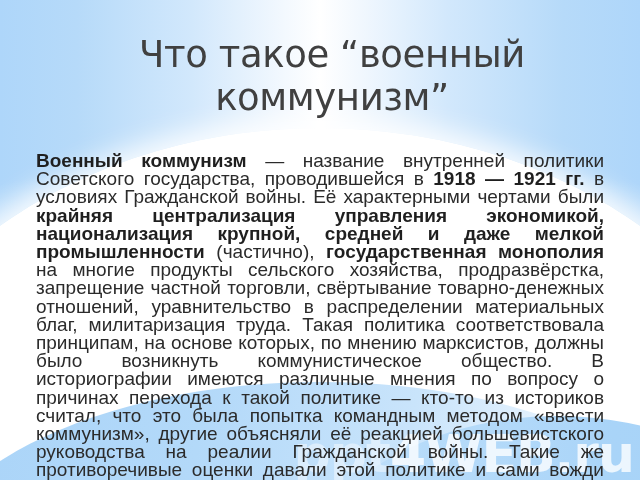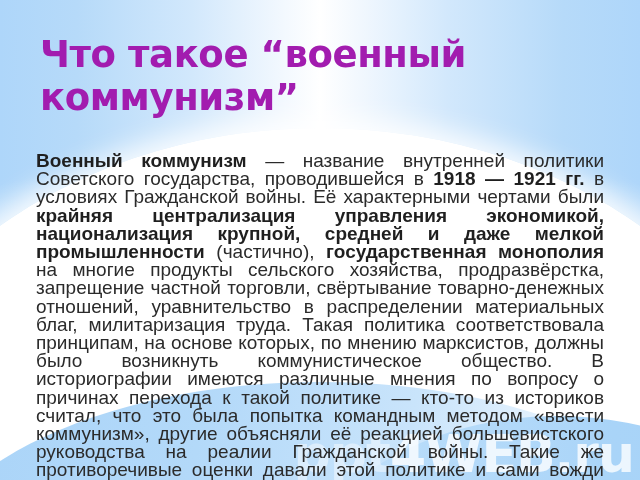--- a/index.html
+++ b/index.html
@@ -101,26 +101,26 @@
   .watermark .wm-dim {
     color: rgba(255,255,255,0.45);
   }
 
   
   .title {
     position: absolute;
     left: 40px;
     right: 16px;
     top: 8px;
-    text-align: left;
+    text-align: center;
     font-family: "DejaVu Sans", "Liberation Sans", sans-serif;
     font-size: 37px;
     line-height: 1.17;
-    font-weight: bold;
-    color: #a21caf;
+    font-weight: normal;
+    color: #404040;
     letter-spacing: -0.4px;
     white-space: pre-line;
   }
 
   
   .body-text {
     position: absolute;
     left: 36px;
     top: 152px;
     width: 568px;

